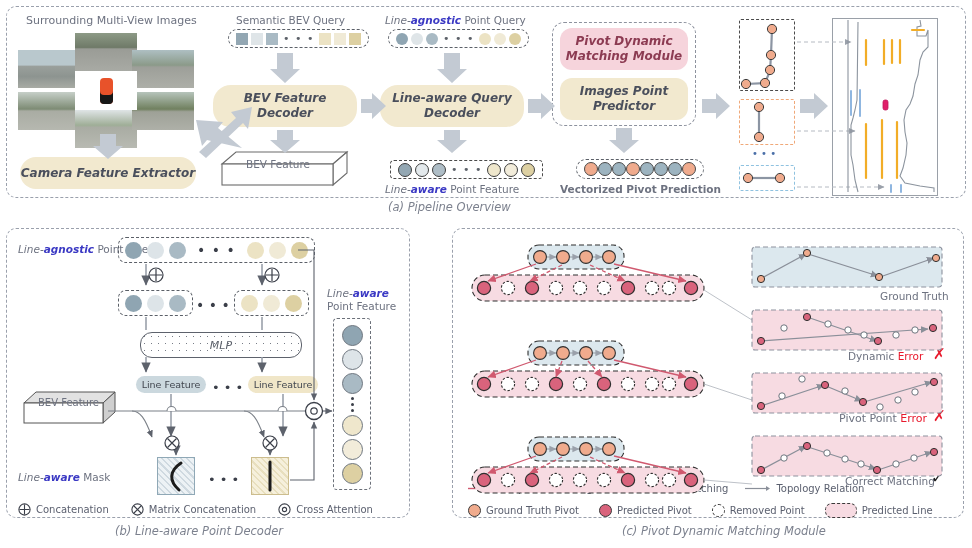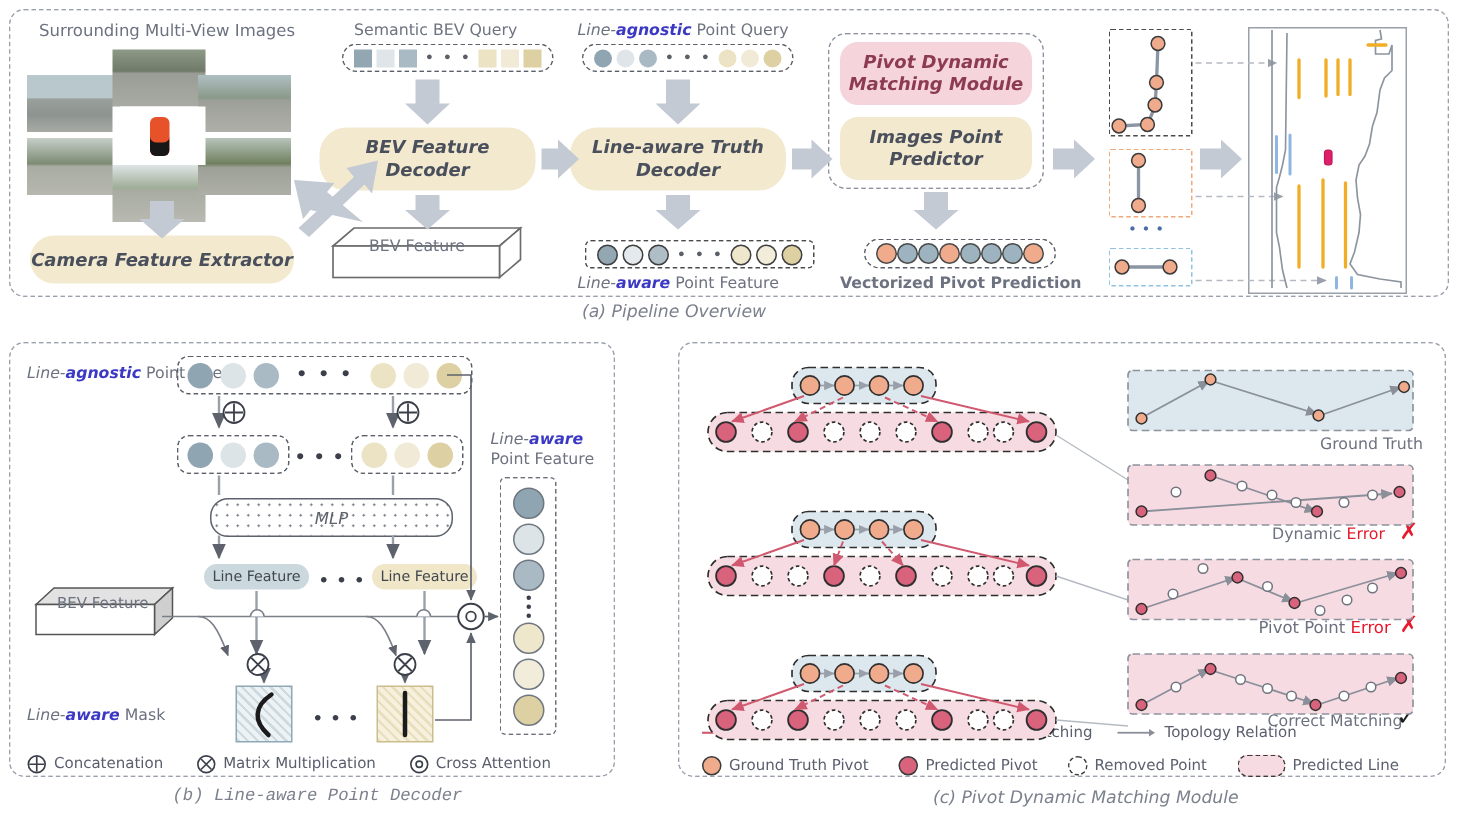--- a/index.html
+++ b/index.html
@@ -124,21 +124,21 @@
   <span class="ci" style="background:#8fa5b2;"></span>
   <span class="ci" style="background:#dfe5e8;"></span>
   <span class="ci" style="background:#a9bac4;"></span>
   <span class="dots">• • •</span>
   <span class="ci" style="background:#ece3c4;"></span>
   <span class="ci" style="background:#f0ead6;"></span>
   <span class="ci" style="background:#ddd0a2;"></span>
 </div>
 
 <div class="modbox mod-beige" style="left:380px;top:85px;width:144px;height:42px;flex-direction:column;">
-  <span>Line-aware Truth</span>
+  <span>Line-aware Query</span>
   <span>Decoder</span>
 </div>
 
 <div class="chip-row" style="left:390px;top:160px;height:19px;border-style:dashed;border-radius:4px;border-color:#4a4a4a;">
   <span class="ci" style="background:#93a7b3;border:1px solid #3f3f3f;"></span>
   <span class="ci" style="background:#e3e9ec;border:1px solid #3f3f3f;"></span>
   <span class="ci" style="background:#aebdc6;border:1px solid #3f3f3f;"></span>
   <span class="dots">• • •</span>
   <span class="ci" style="background:#efe7cc;border:1px solid #3f3f3f;"></span>
   <span class="ci" style="background:#f2ecda;border:1px solid #3f3f3f;"></span>
@@ -171,21 +171,21 @@
 <div class="lbl" style="left:560px;top:183px;font-weight:bold;">Vectorized Pivot Prediction</div>
 
 <div class="dashbox" style="left:739px;top:19px;width:56px;height:72px;border-color:#4a4a4a;border-radius:2px;"></div>
 <div class="dashbox" style="left:739px;top:99px;width:56px;height:46px;border-color:#f0a878;border-radius:2px;"></div>
 <div class="dashbox" style="left:739px;top:165px;width:56px;height:26px;border-color:#8fc2e0;border-radius:2px;"></div>
 <div class="lbl" style="left:752px;top:148px;color:#4a6fa8;font-size:10px;">• • •</div>
 
 <div style="position:absolute;left:832px;top:18px;width:104px;height:176px;border:1px solid #9aa0a8;background:#ffffff;"></div>
 
 <div class="panel" style="left:6px;top:228px;width:404px;height:290px;"></div>
-<div class="caption" style="left:115px;top:524px;font-family:Liberation Mono, monospace;">(b) Line-aware Point Decoder</div>
+<div class="caption" style="left:115px;top:524px;">(b) Line-aware Point Decoder</div>
 
 <div class="lbl it" style="left:18px;top:243px;">
   <span>Line-</span><span class="bold-blue">agnostic</span><span style="font-style:normal;"> Point Query</span>
 </div>
 
 <div class="chip-row" style="left:118px;top:237px;height:26px;border-radius:8px;gap:5px;padding:3px 6px;">
   <span class="ci" style="width:17px;height:17px;background:#8fa5b2;"></span>
   <span class="ci" style="width:17px;height:17px;background:#dde4e8;"></span>
   <span class="ci" style="width:17px;height:17px;background:#a9bac4;"></span>
   <span class="dots" style="font-size:14px;color:#3b3f49;padding:0 6px;">• • •</span>
@@ -269,21 +269,21 @@
         <circle cx="6.5" cy="6.5" r="5.6" fill="none" stroke="#3b3f49" stroke-width="1.1"></circle>
         <path d="M6.5 1.5V11.5M1.5 6.5H11.5" stroke="#3b3f49" stroke-width="1.1"></path>
       </svg>
     <span>Concatenation</span>
   </span>
   <span class="legend-item">
     <svg width="13" height="13" viewBox="0 0 13 13">
         <circle cx="6.5" cy="6.5" r="5.6" fill="none" stroke="#3b3f49" stroke-width="1.1"></circle>
         <path d="M3 3L10 10M10 3L3 10" stroke="#3b3f49" stroke-width="1.1"></path>
       </svg>
-    <span>Matrix Multiplication</span>
+    <span>Matrix Concatenation</span>
   </span>
   <span class="legend-item">
     <svg width="13" height="13" viewBox="0 0 13 13">
         <circle cx="6.5" cy="6.5" r="5.6" fill="none" stroke="#3b3f49" stroke-width="1.1"></circle>
         <circle cx="6.5" cy="6.5" r="2.1" fill="none" stroke="#3b3f49" stroke-width="1.1"></circle>
       </svg>
     <span>Cross Attention</span>
   </span>
 </div>
 

